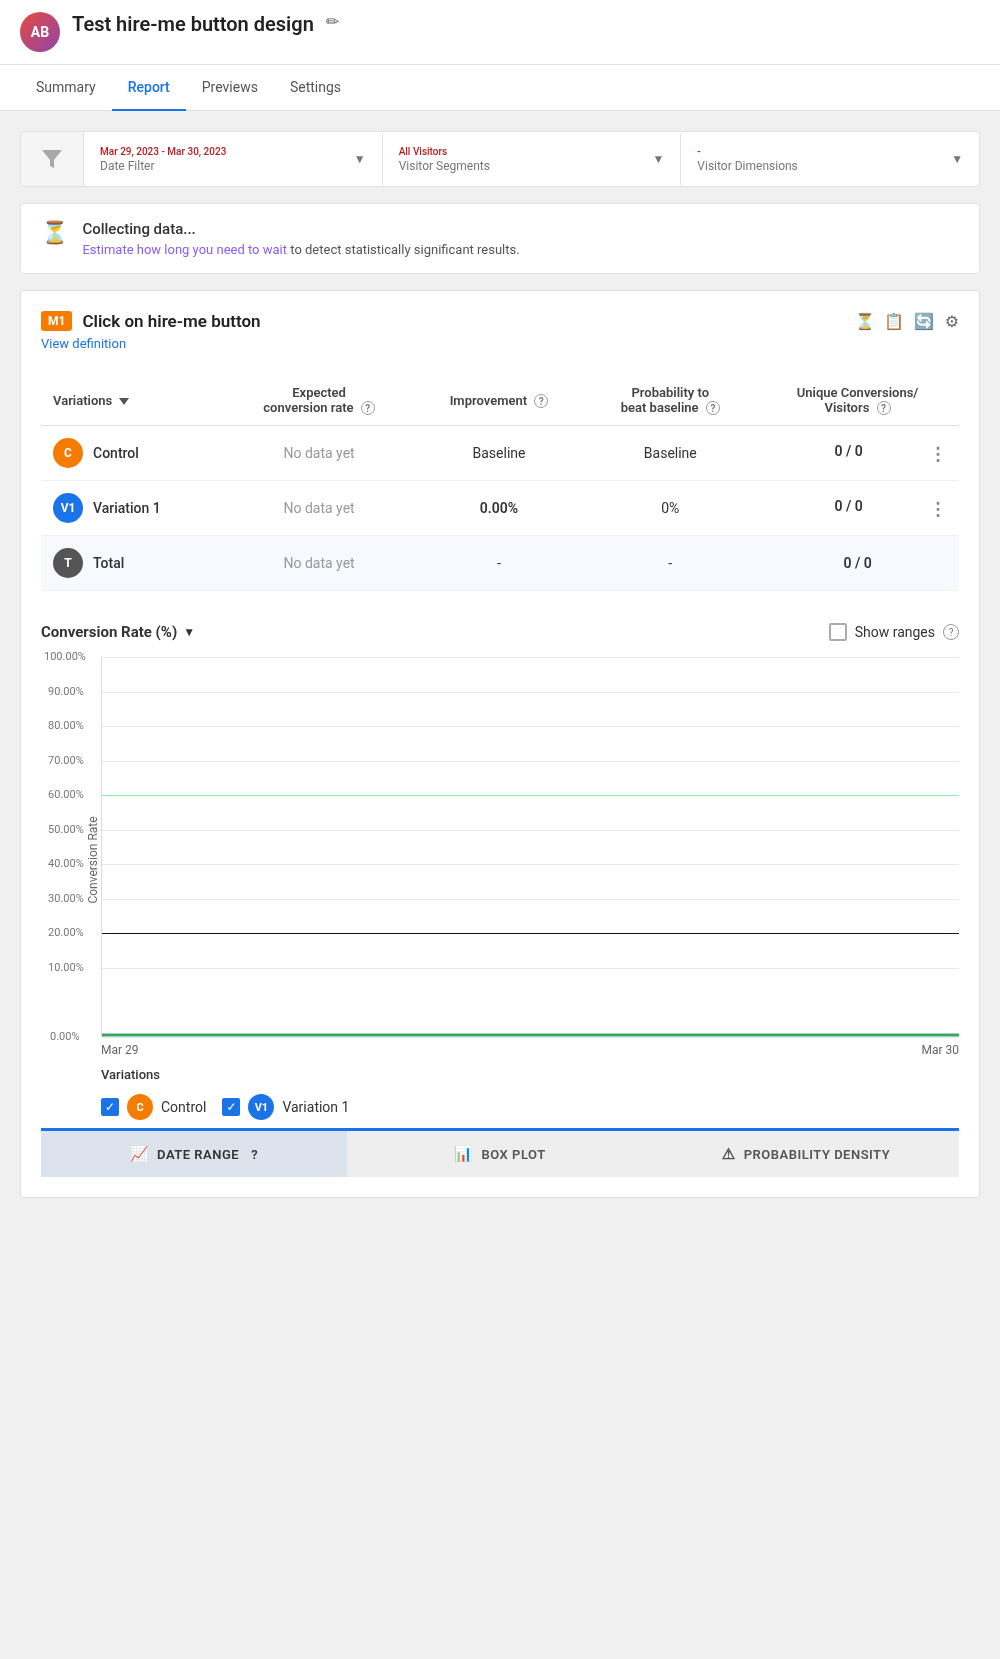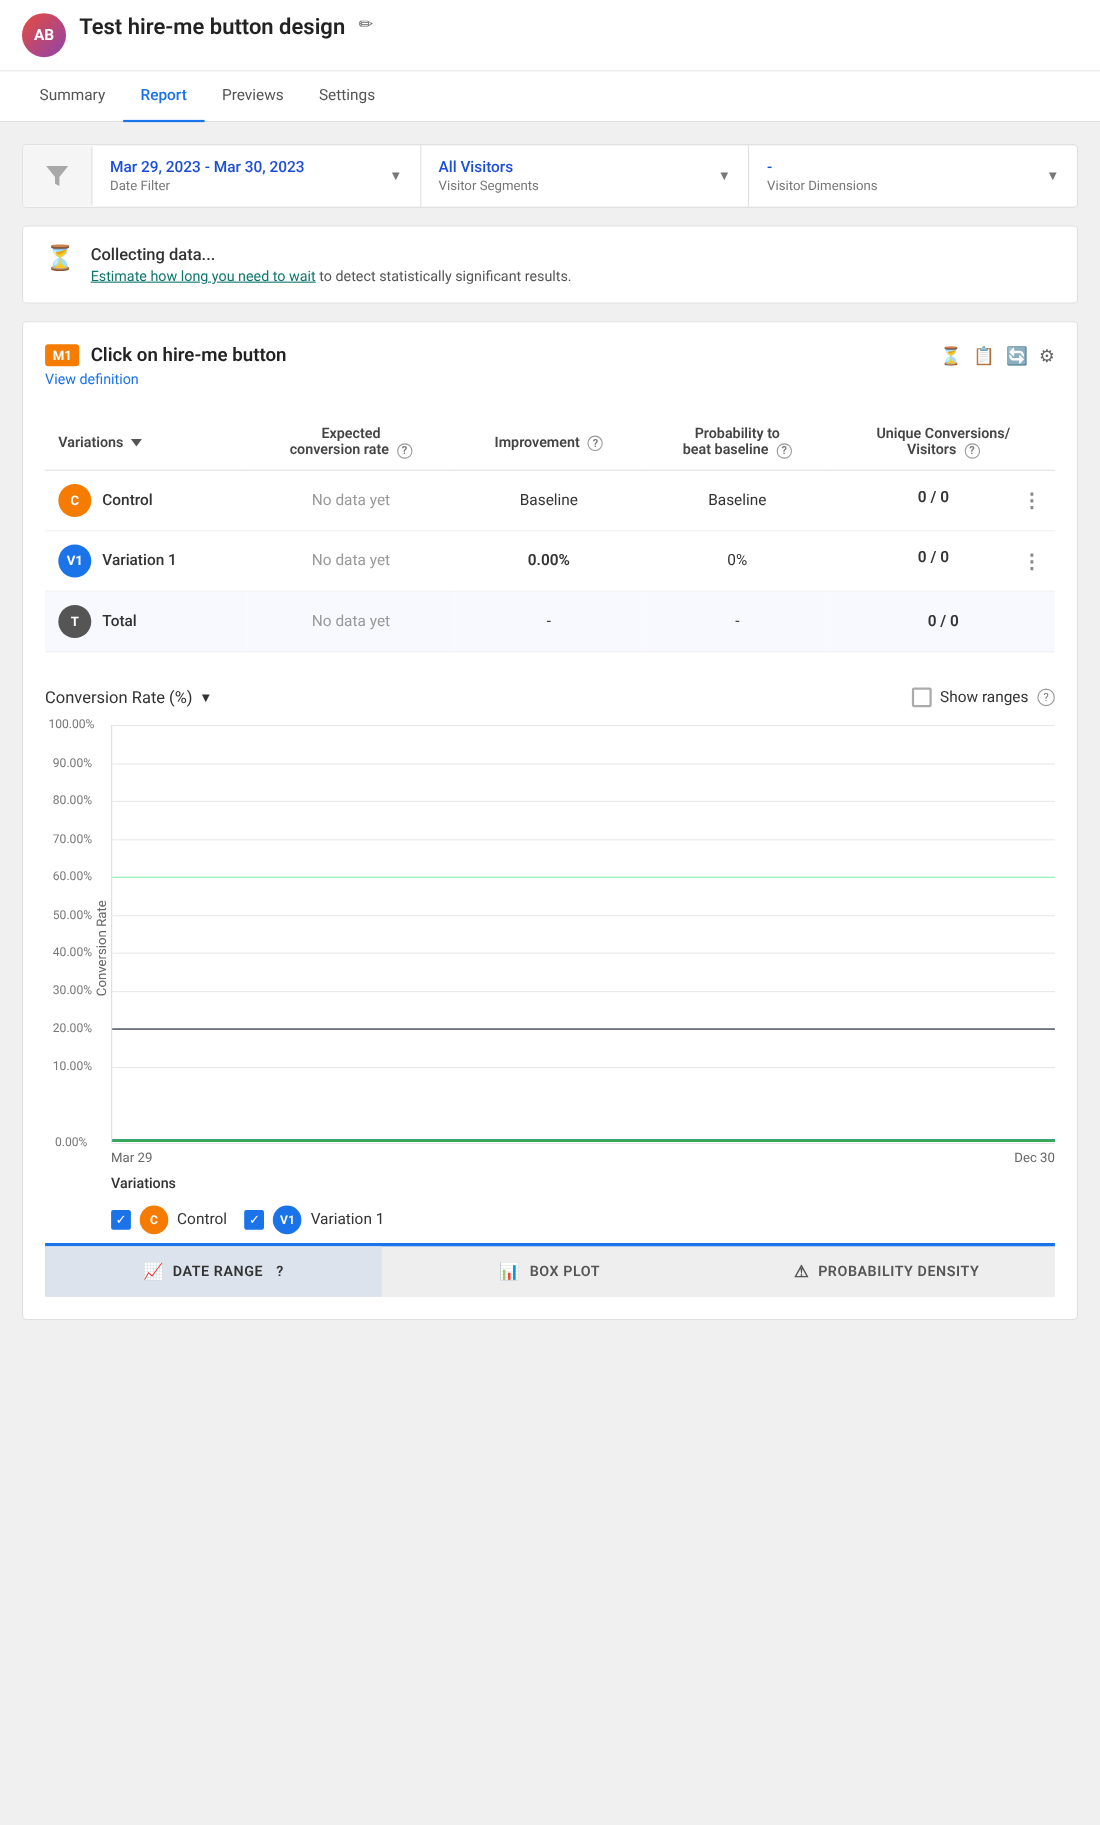--- a/index.html
+++ b/index.html
@@ -103,23 +103,23 @@
       justify-content: space-between;
       border-right: 1px solid #e0e0e0;
       cursor: pointer;
     }
 
     .filter-dropdown:last-child {
       border-right: none;
     }
 
     .filter-dropdown-content .main-text {
-      font-size: 14px;
+      font-size: 10px;
       font-weight: 500;
-      color: #1d4ed8;
+      color: #b91c1c;
     }
 
     .filter-dropdown-content .sub-text {
       font-size: 12px;
       color: #777;
       margin-top: 2px;
     }
 
     .chevron-down {
       color: #777;
@@ -143,22 +143,21 @@
       color: #333;
       margin-bottom: 4px;
     }
 
     .collecting-data-sub {
       font-size: 13px;
       color: #555;
     }
 
     .collecting-data-sub a {
-      color: #0f766e;
-      text-decoration: underline;
+      color: #8b5cf6;
       cursor: pointer;
     }
 
     .metric-card {
       background: white;
       border: 1px solid #e0e0e0;
       border-radius: 4px;
       padding: 20px;
     }
 
@@ -306,21 +305,21 @@
       align-items: center;
       justify-content: space-between;
       margin-bottom: 16px;
     }
 
     .chart-title {
       display: flex;
       align-items: center;
       gap: 6px;
       font-size: 15px;
-      font-weight: 400;
+      font-weight: 700;
       cursor: pointer;
     }
 
     .show-ranges-area {
       display: flex;
       align-items: center;
       gap: 8px;
     }
 
     .show-ranges-checkbox {
@@ -642,21 +641,21 @@
           <svg style="position:absolute;top:0;left:0;width:100%;height:100%;" viewBox="0 0 800 380" preserveAspectRatio="none">
 
             <line x1="0" y1="378" x2="800" y2="378" stroke="#1a73e8" stroke-width="2.5" fill="none"></line>
 
             <line x1="0" y1="378" x2="800" y2="378" stroke="#34a853" stroke-width="2.5" fill="none"></line>
           </svg>
         </div>
 
         <div style="display:flex;justify-content:space-between;padding:6px 0;font-size:12px;color:#666;">
           <span>Mar 29</span>
-          <span>Dec 30</span>
+          <span>Mar 30</span>
         </div>
       </div>
 
       <div style="margin-top:4px; margin-left:60px;">
         <div style="font-size:13px;font-weight:500;color:#333;margin-bottom:8px;">Variations</div>
         <div class="chart-legend">
           <div class="legend-item">
             <div class="legend-checkbox">
               <span class="checkmark">✓</span>
             </div>

